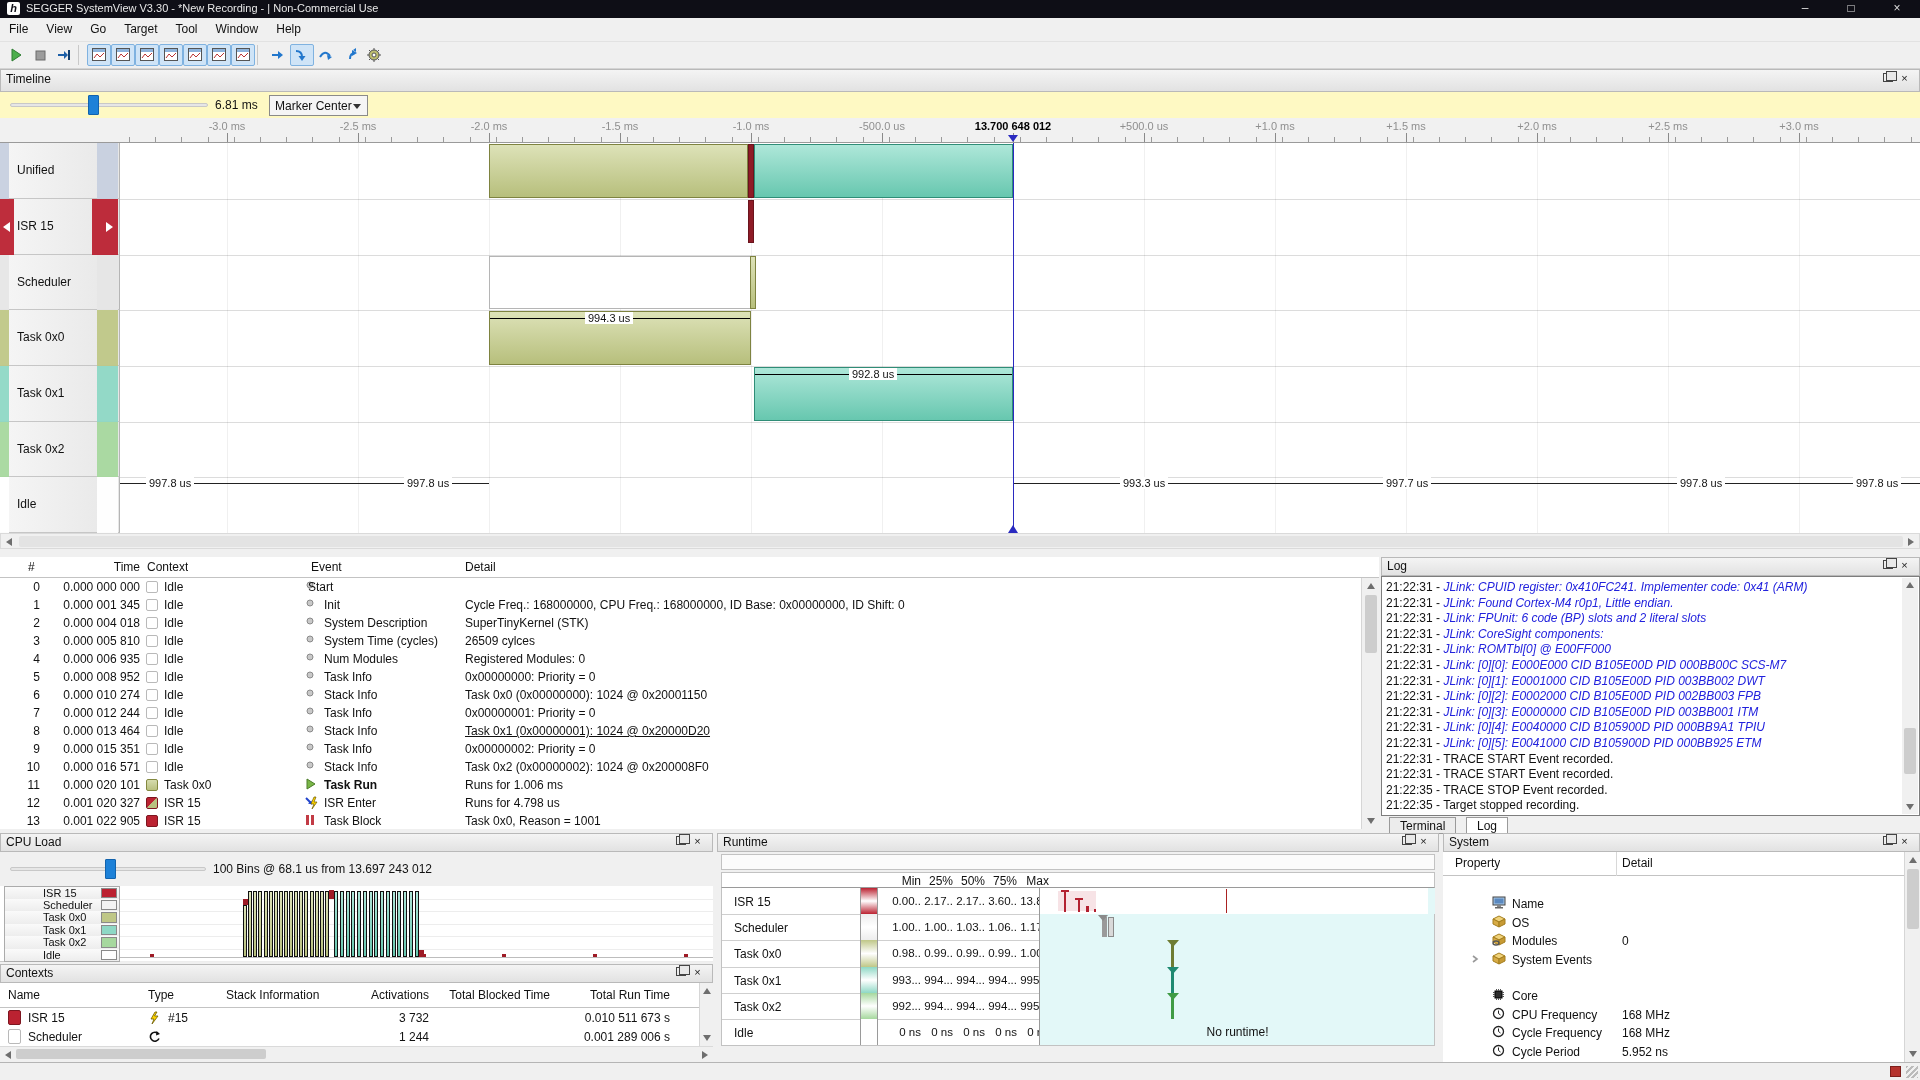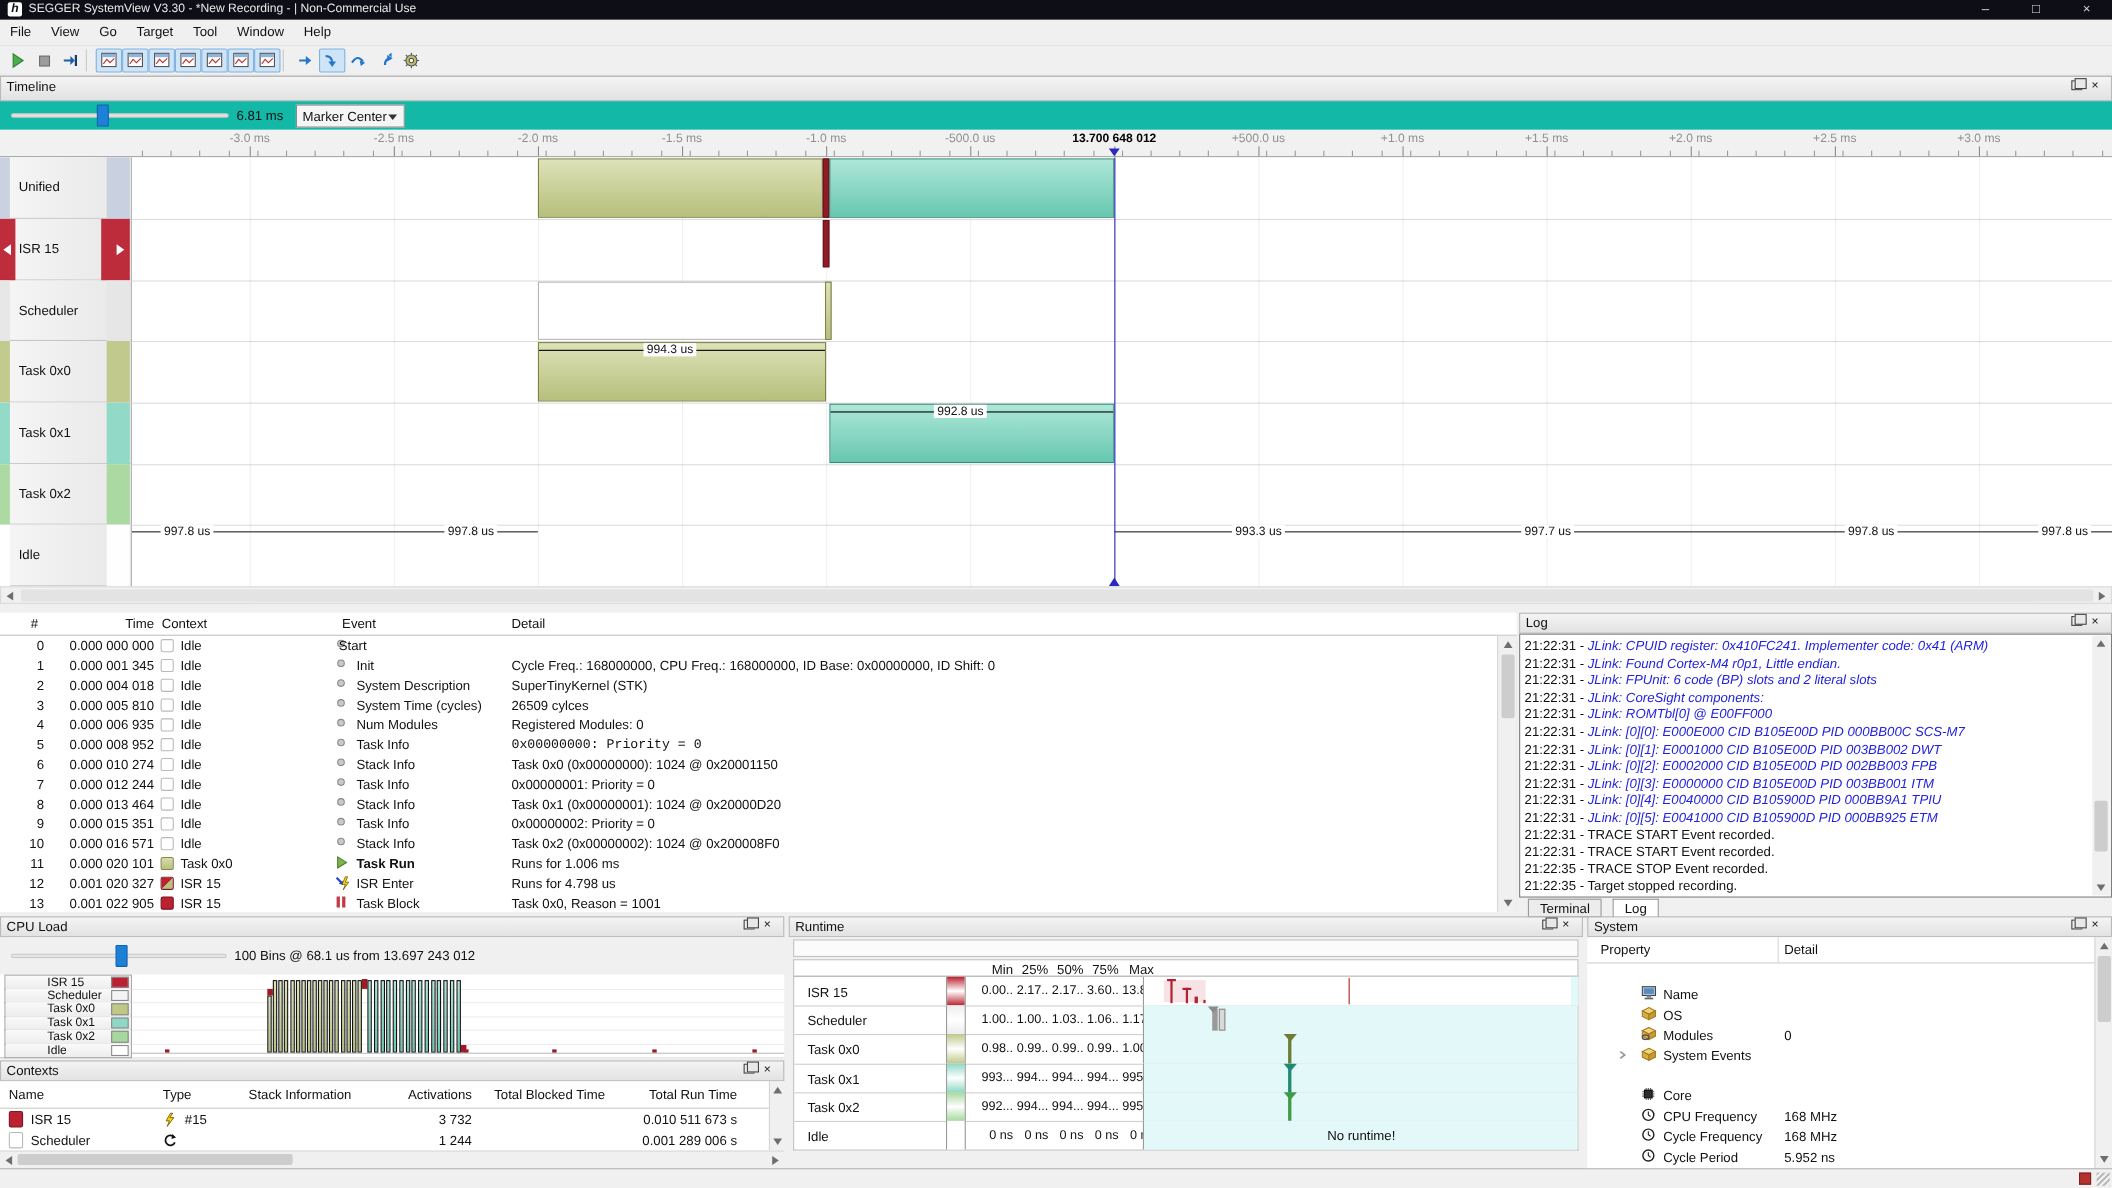--- a/index.html
+++ b/index.html
@@ -25,21 +25,21 @@
   .tsep{display:inline-block;vertical-align:top;width:7px;height:20px;margin:3px 2px 0 2px;border-left:1px solid #c9c9c9}
 
   
   .phdr{position:absolute;background:linear-gradient(#f4f4f4,#e2e2e2);border:1px solid #b9b9b9;font-size:12px}
   .phdr .cap{position:absolute;left:5px;top:2px}
   .hicon{position:absolute;top:3px;width:13px;height:12px;color:#222;font-size:11px;line-height:11px;text-align:center}
   .hfloat{border:1px solid #444;width:10px;height:9px}
   .hfloat:before{content:"";position:absolute;left:2px;top:-3px;width:9px;height:8px;border:1px solid #444;background:#e8e8e8}
 
   
-  #tl-controls{left:0;top:92px;width:1920px;height:26px;background:#14b8a6}
+  #tl-controls{left:0;top:92px;width:1920px;height:26px;background:#fef9c3}
   .slider-track{position:absolute;height:4px;background:#e6e6e6;border:1px solid #c8c8c8;border-radius:2px}
   .slider-thumb{position:absolute;width:11px;height:20px;background:#1d81d8;border:1px solid #1263ad;border-radius:1px}
   #marker-mode{position:absolute;left:269px;top:3px;width:99px;height:21px;background:#f5f5f5;border:1px solid #8a8a8a;padding:3px 5px}
   .caret-down{position:absolute;width:0;height:0;border-left:4px solid transparent;border-right:4px solid transparent;border-top:5px solid #333}
   #ruler{left:0;top:118px;width:1920px;height:25px;background:#f1f1f1;border-bottom:1px solid #9a9a9a}
   .rlabel{position:absolute;top:2px;width:90px;text-align:center;color:#8f8f8f;font-size:11px;white-space:nowrap}
   .rlabel.center{color:#000;font-weight:bold}
   #tl-rows{left:0;top:143px;width:1920px;height:390px;background:#fff;overflow:hidden}
   .tl-label{position:absolute;left:0;width:120px;background:linear-gradient(90deg,#f6f6f6,#e7e7e7);border-bottom:1px solid #c6c6c6;border-right:1px solid #b5b5b5}
   .bar{position:absolute;border:1px solid}
@@ -421,21 +421,21 @@
         </div>
         <div class="ev-row" style="position: absolute; left: 0px; top: 111px; width: 1360px; height: 18px;">
           <div style="position: absolute; left: 0px; top: 2px; width: 40px; text-align: right;">5</div>
           <div style="position: absolute; left: 44px; top: 2px; width: 96px; text-align: right;">0.000 008 952</div>
           <div class="sw sw-idle" style="position: absolute; left: 146px; top: 3px;"></div>
           <div style="position: absolute; left: 164px; top: 2px;">Idle</div>
           <div style="position: absolute; left: 305px; top: 2px; width: 16px; height: 14px;"><svg width="10" height="10">
               <circle cx="5" cy="5" r="3" fill="#c9c9c9" stroke="#8a8a8a"></circle>
             </svg></div>
           <div style="position: absolute; left: 324px; top: 2px;">Task Info</div>
-          <div style="position: absolute; left: 465px; top: 2px; width: 880px; overflow: hidden; white-space: nowrap; font-family: Liberation Mono, monospace;">0x00000000: Priority = 0</div>
+          <div style="position: absolute; left: 465px; top: 2px; width: 880px; overflow: hidden; white-space: nowrap;">0x00000000: Priority = 0</div>
         </div>
         <div class="ev-row" style="position: absolute; left: 0px; top: 129px; width: 1360px; height: 18px;">
           <div style="position: absolute; left: 0px; top: 2px; width: 40px; text-align: right;">6</div>
           <div style="position: absolute; left: 44px; top: 2px; width: 96px; text-align: right;">0.000 010 274</div>
           <div class="sw sw-idle" style="position: absolute; left: 146px; top: 3px;"></div>
           <div style="position: absolute; left: 164px; top: 2px;">Idle</div>
           <div style="position: absolute; left: 305px; top: 2px; width: 16px; height: 14px;"><svg width="10" height="10">
               <circle cx="5" cy="5" r="3" fill="#c9c9c9" stroke="#8a8a8a"></circle>
             </svg></div>
           <div style="position: absolute; left: 324px; top: 2px;">Stack Info</div>
@@ -454,21 +454,21 @@
         </div>
         <div class="ev-row" style="position: absolute; left: 0px; top: 165px; width: 1360px; height: 18px;">
           <div style="position: absolute; left: 0px; top: 2px; width: 40px; text-align: right;">8</div>
           <div style="position: absolute; left: 44px; top: 2px; width: 96px; text-align: right;">0.000 013 464</div>
           <div class="sw sw-idle" style="position: absolute; left: 146px; top: 3px;"></div>
           <div style="position: absolute; left: 164px; top: 2px;">Idle</div>
           <div style="position: absolute; left: 305px; top: 2px; width: 16px; height: 14px;"><svg width="10" height="10">
               <circle cx="5" cy="5" r="3" fill="#c9c9c9" stroke="#8a8a8a"></circle>
             </svg></div>
           <div style="position: absolute; left: 324px; top: 2px;">Stack Info</div>
-          <div style="position: absolute; left: 465px; top: 2px; width: 880px; overflow: hidden; white-space: nowrap;">Task 0x1 (0x00000001): 1024 @ 0x20000D20</div>
+          <div style="position: absolute; left: 465px; top: 2px; width: 880px; overflow: hidden; white-space: nowrap; text-decoration: underline;">Task 0x1 (0x00000001): 1024 @ 0x20000D20</div>
         </div>
         <div class="ev-row" style="position: absolute; left: 0px; top: 183px; width: 1360px; height: 18px;">
           <div style="position: absolute; left: 0px; top: 2px; width: 40px; text-align: right;">9</div>
           <div style="position: absolute; left: 44px; top: 2px; width: 96px; text-align: right;">0.000 015 351</div>
           <div class="sw sw-idle" style="position: absolute; left: 146px; top: 3px;"></div>
           <div style="position: absolute; left: 164px; top: 2px;">Idle</div>
           <div style="position: absolute; left: 305px; top: 2px; width: 16px; height: 14px;"><svg width="10" height="10">
               <circle cx="5" cy="5" r="3" fill="#c9c9c9" stroke="#8a8a8a"></circle>
             </svg></div>
           <div style="position: absolute; left: 324px; top: 2px;">Task Info</div>

